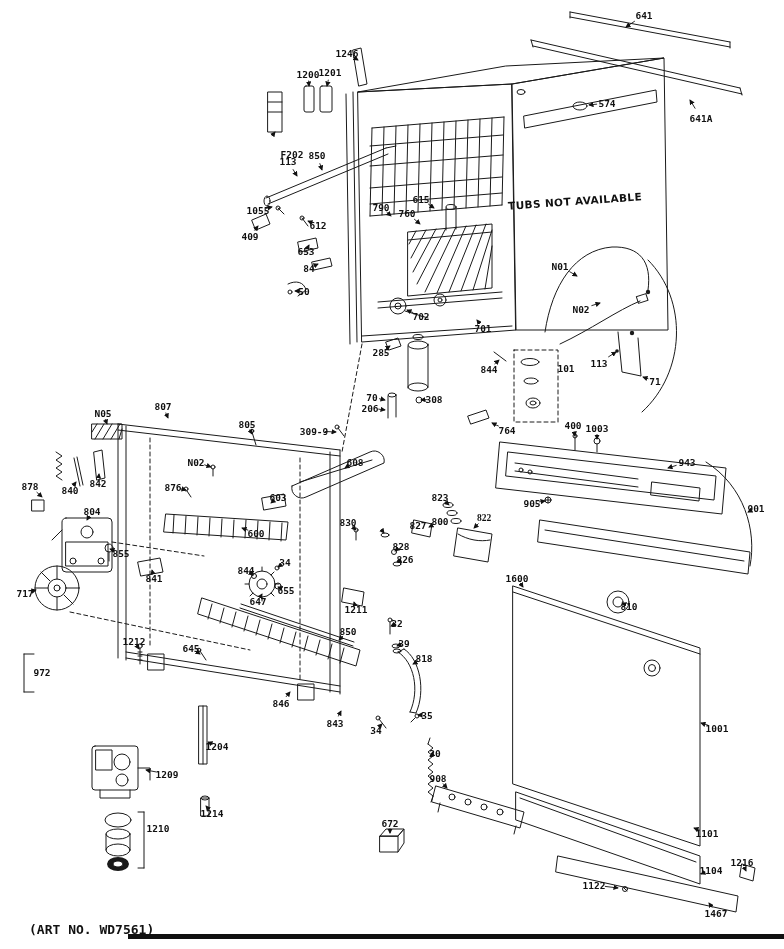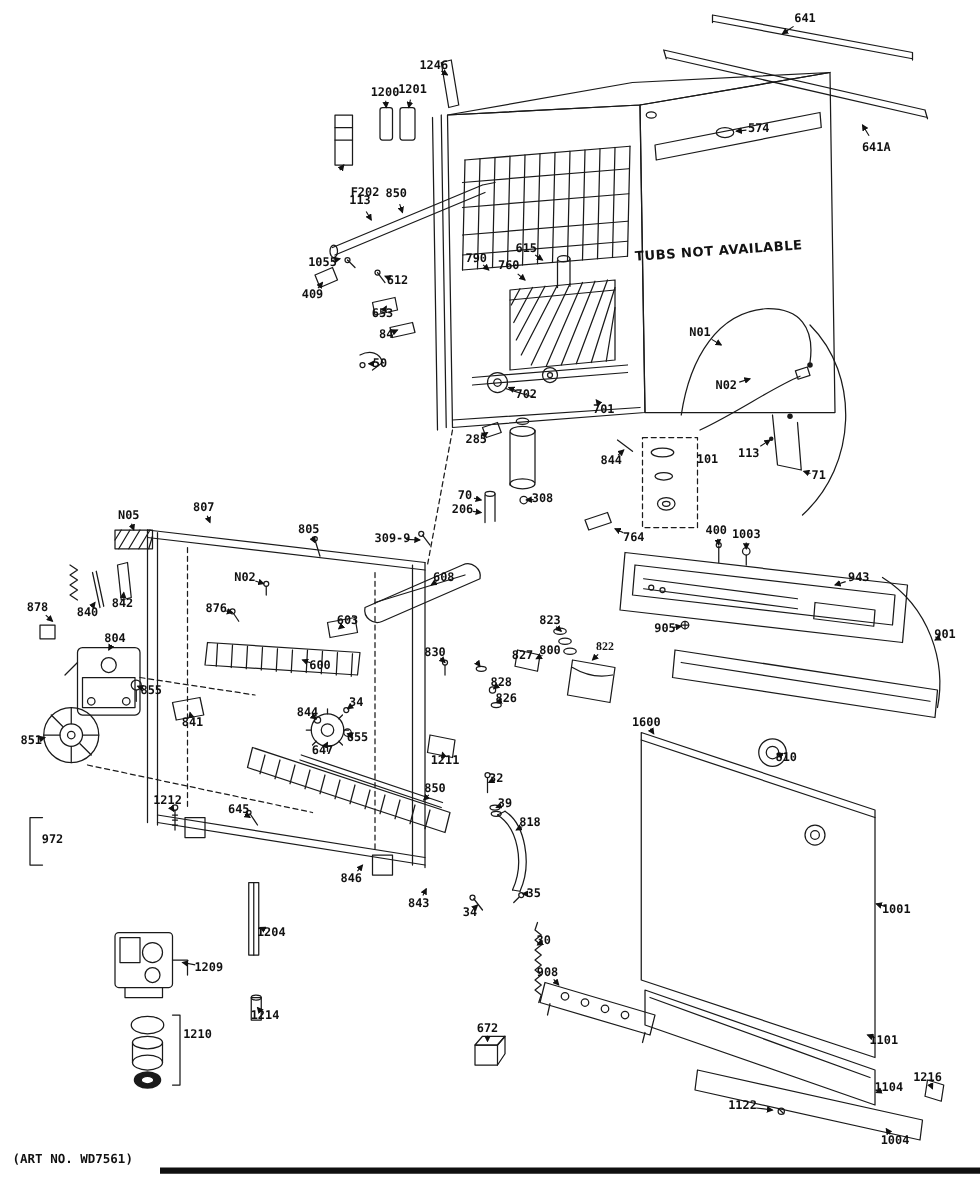--- a/index.html
+++ b/index.html
@@ -10,22 +10,22 @@
        fill:none;stroke:#1a1a1a;stroke-width:1;stroke-linecap:round;stroke-linejoin:round;}
   #art .dash{stroke-dasharray:4 3;}
   #art .solid{fill:#1a1a1a;stroke:none;}
   #art .whitefill{fill:#ffffff;}
   #leader-svg line{stroke:#111;stroke-width:0.9;}
   .part-label{position:absolute;transform:translate(-50%,-50%);
       font-family:"DejaVu Sans Mono",monospace;font-weight:bold;font-size:9.5px;
       color:#111;white-space:nowrap;}
   .tubs-note{position:absolute;left:575px;top:201px;transform:translate(-50%,-50%) rotate(-4deg);
       font-weight:bold;font-size:10.5px;letter-spacing:.4px;color:#111;white-space:nowrap;}
-  .art-no{position:absolute;left:10px;top:922px;font-family:"DejaVu Sans Mono",monospace;
-      font-weight:bold;font-size:10px;color:#111;}
+  .art-no{position:absolute;left:29px;top:922px;font-family:"DejaVu Sans Mono",monospace;
+      font-weight:bold;font-size:13px;color:#111;}
   .footer-rule{position:absolute;left:128px;top:934px;width:656px;height:5px;background:#101010;}
 </style>
 </head>
 <body>
 
 <div id="page">
 
   <svg id="art" width="784" height="949" viewBox="0 0 784 949">
 
     <g>
@@ -403,21 +403,21 @@
       <span class="part-label" style="left: 196px; top: 462px;">N02</span>
       <span class="part-label" style="left: 173px; top: 487px;">876</span>
       <span class="part-label" style="left: 278px; top: 497px;">603</span>
       <span class="part-label" style="left: 355px; top: 462px;">608</span>
       <span class="part-label" style="left: 30px; top: 486px;">878</span>
       <span class="part-label" style="left: 70px; top: 490px;">840</span>
       <span class="part-label" style="left: 98px; top: 483px;">842</span>
       <span class="part-label" style="left: 92px; top: 511px;">804</span>
       <span class="part-label" style="left: 121px; top: 553px;">855</span>
       <span class="part-label" style="left: 154px; top: 578px;">841</span>
-      <span class="part-label" style="left: 25px; top: 593px;">851</span>
+      <span class="part-label" style="left: 25px; top: 593px;">717</span>
       <span class="part-label" style="left: 256px; top: 533px;">600</span>
       <span class="part-label" style="left: 440px; top: 497px;">823</span>
       <span class="part-label" style="left: 440px; top: 521px;">800</span>
       <span class="part-label" style="left: 484px; top: 518px; font-family: Liberation Serif, serif;">822</span>
       <span class="part-label" style="left: 348px; top: 522px;">830</span>
       <span class="part-label" style="left: 378px; top: 525px; margin-left: 40px;">827</span>
       <span class="part-label" style="left: 401px; top: 546px;">828</span>
       <span class="part-label" style="left: 405px; top: 559px;">826</span>
       <span class="part-label" style="left: 285px; top: 562px;">34</span>
       <span class="part-label" style="left: 246px; top: 570px;">844</span>
@@ -442,20 +442,20 @@
       <span class="part-label" style="left: 438px; top: 778px;">908</span>
       <span class="part-label" style="left: 217px; top: 746px;">1204</span>
       <span class="part-label" style="left: 167px; top: 774px;">1209</span>
       <span class="part-label" style="left: 212px; top: 813px;">1214</span>
       <span class="part-label" style="left: 158px; top: 828px;">1210</span>
       <span class="part-label" style="left: 390px; top: 823px;">672</span>
       <span class="part-label" style="left: 707px; top: 833px; text-align: center;">1101</span>
       <span class="part-label" style="left: 594px; top: 885px;">1122</span>
       <span class="part-label" style="left: 711px; top: 870px;">1104</span>
       <span class="part-label" style="left: 742px; top: 862px;">1216</span>
-      <span class="part-label" style="left: 716px; top: 913px;">1004</span>
+      <span class="part-label" style="left: 716px; top: 913px;">1467</span>
     </div>
 
   <div class="tubs-note">TUBS NOT AVAILABLE</div>
 
   <div class="footer-rule"></div>
   <div class="art-no">(ART NO. WD7561)</div>
 </div>
 
 </body></html>

